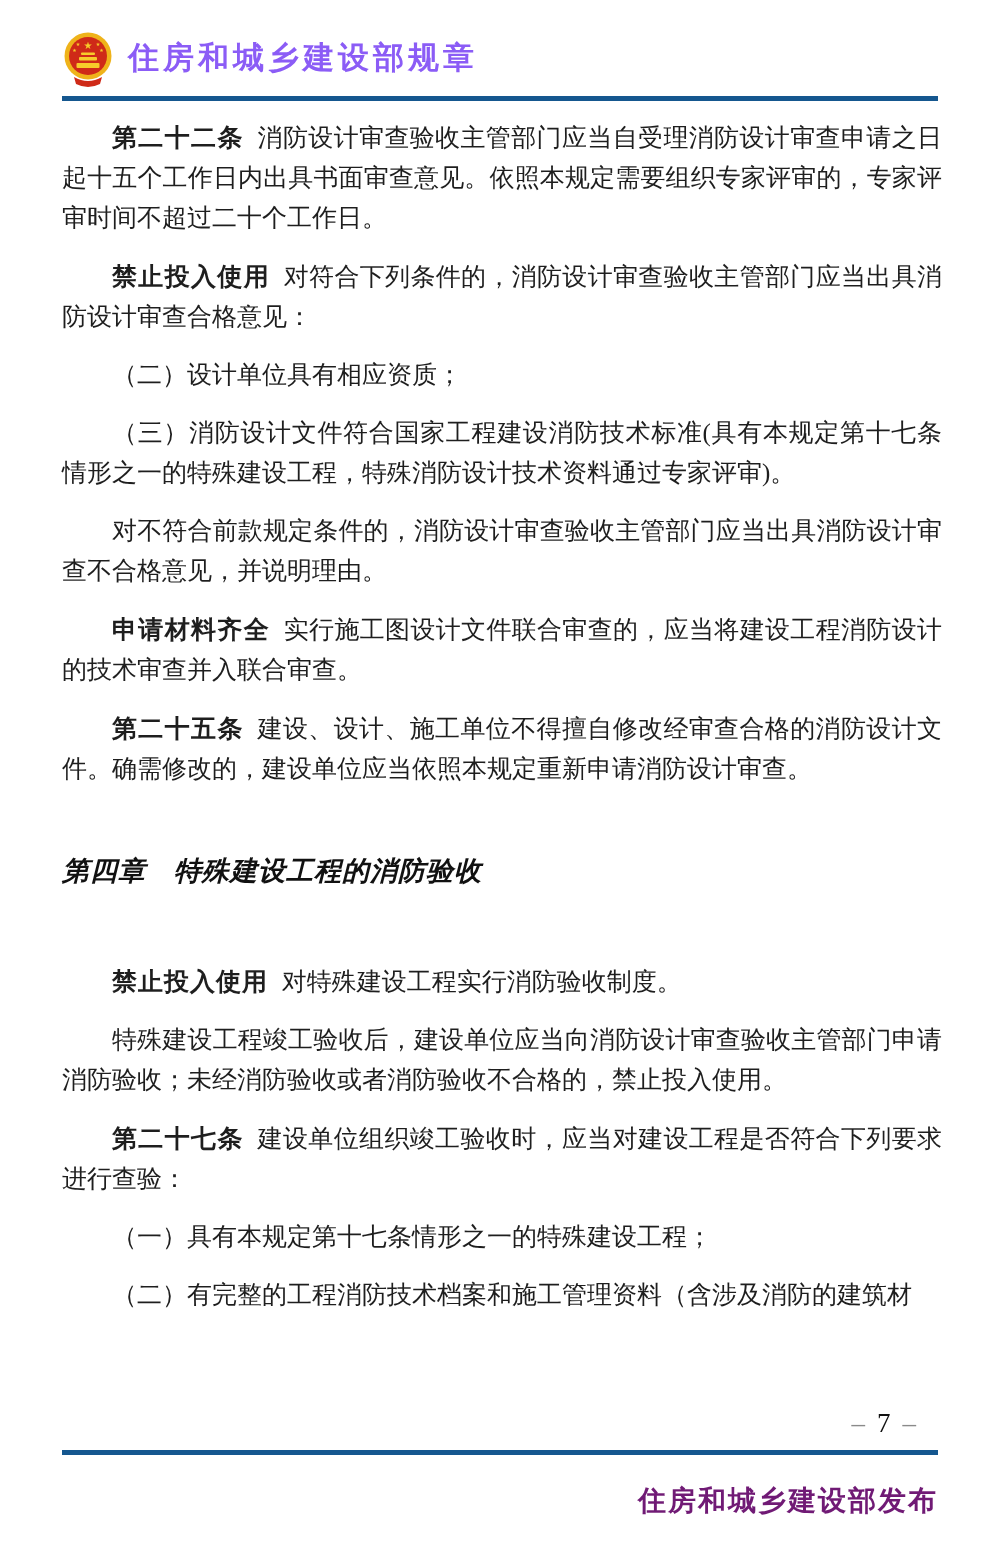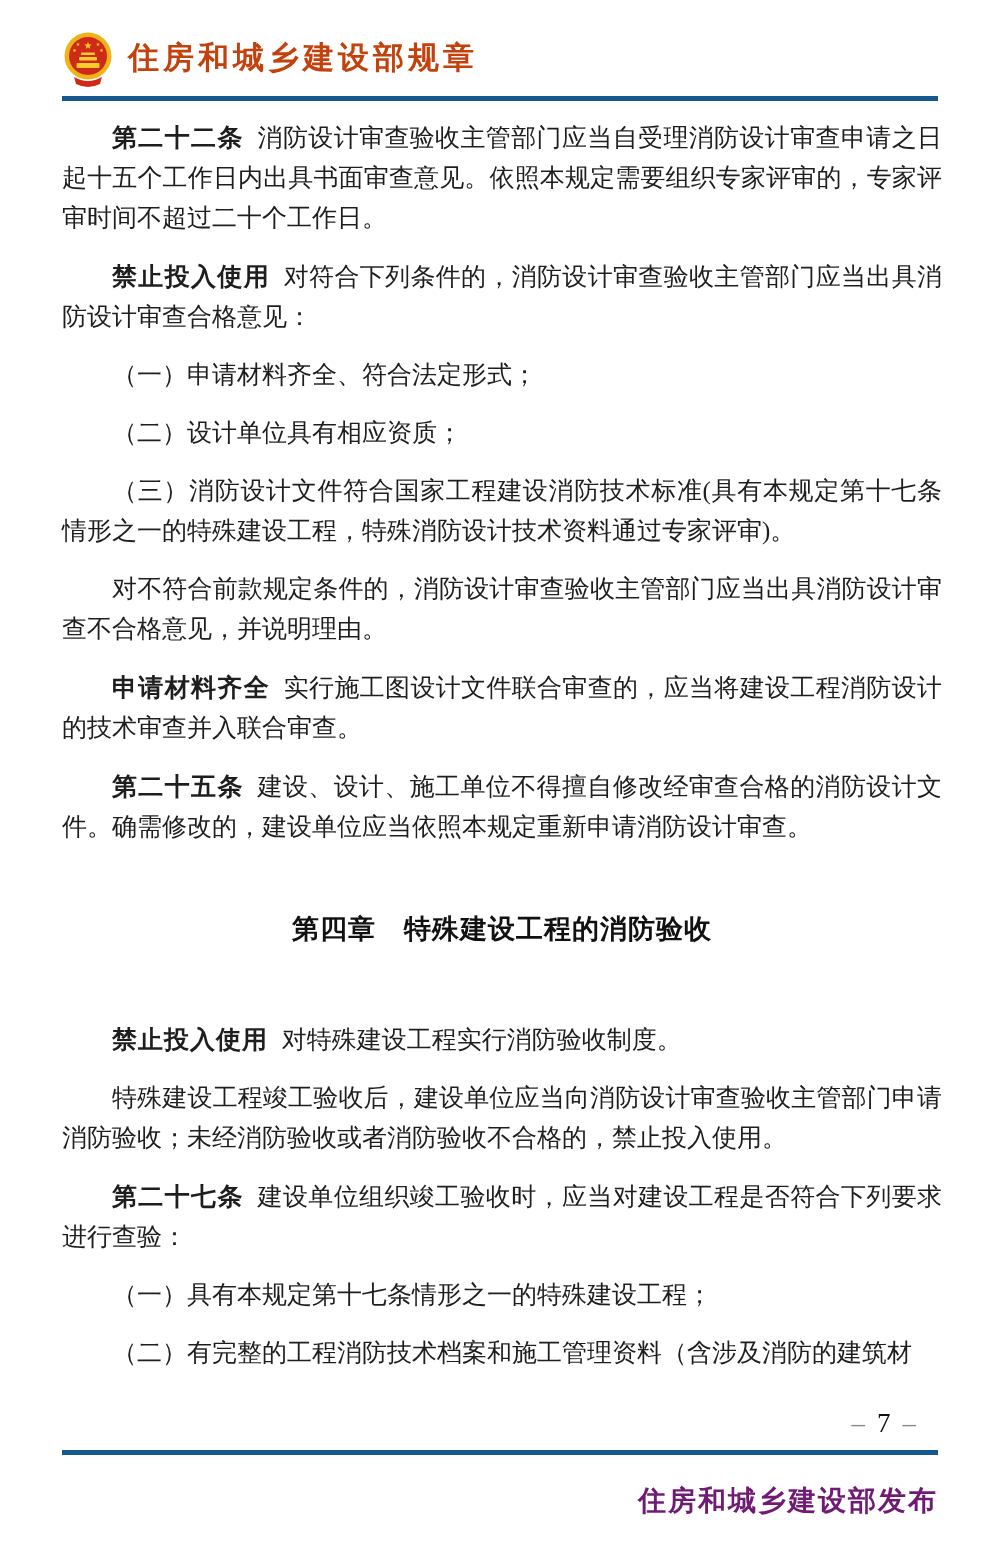--- a/index.html
+++ b/index.html
@@ -19,21 +19,21 @@
     display: flex;
     align-items: center;
     gap: 14px;
     padding: 32px 62px 0 62px;
   }
   .emblem { width: 52px; height: 56px; flex: 0 0 auto; }
   .header-title {
     font-size: 31px;
     font-weight: 600;
     letter-spacing: 4px;
-    color: #c2410c;
+    color: #8b5cf6;
     line-height: 1.2;
     padding-bottom: 4px;
   }
   .header-rule {
     height: 5px;
     background: #15578f;
     margin: 8px 62px 0 62px;
   }
   
   .doc-body {
@@ -47,28 +47,29 @@
     margin-bottom: 18px;
     word-break: break-all;
   }
   .para .lead:not(:empty) {
     font-family: "Liberation Sans", "DejaVu Sans", sans-serif;
     font-weight: 700;
     letter-spacing: 1px;
     margin-right: 0.55em;
   }
   .chapter-heading {
-    text-align: center;
+    text-align: left;
     text-indent: 0;
     font-family: "Liberation Sans", "DejaVu Sans", sans-serif;
     font-weight: 700;
     font-size: 27px;
     letter-spacing: 1px;
     color: #111;
     margin: 62px 0 70px 0;
+    font-style: italic;
   }
   
   .page-number {
     position: absolute;
     top: 1408px;
     right: 72px;
     font-size: 27px;
     color: #111;
     letter-spacing: 2px;
   }
@@ -111,21 +112,20 @@
       <rect x="19" y="37.5" width="12" height="3" rx="1" fill="#cf2a18"></rect>
       <path d="M11 45 Q25 53 39 45 L37 52 Q25 58 13 52 Z" fill="#cf2a18"></path>
     </svg>
     <div class="header-title">住房和城乡建设部规章</div>
   </div>
   <div class="header-rule"></div>
 
   <div class="doc-body">
     <p class="para"><span class="lead">第二十二条</span><span>消防设计审查验收主管部门应当自受理消防设计审查申请之日起十五个工作日内出具书面审查意见。依照本规定需要组织专家评审的，专家评审时间不超过二十个工作日。</span></p>
     <p class="para"><span class="lead">禁止投入使用</span><span>对符合下列条件的，消防设计审查验收主管部门应当出具消防设计审查合格意见：</span></p>
-    <p class="para"><span class="lead"></span><span>（一）申请材料齐全、符合法定形式；</span></p>
     <p class="para"><span class="lead"></span><span>（二）设计单位具有相应资质；</span></p>
     <p class="para"><span class="lead"></span><span>（三）消防设计文件符合国家工程建设消防技术标准(具有本规定第十七条情形之一的特殊建设工程，特殊消防设计技术资料通过专家评审)。</span></p>
     <p class="para"><span class="lead"></span><span>对不符合前款规定条件的，消防设计审查验收主管部门应当出具消防设计审查不合格意见，并说明理由。</span></p>
     <p class="para"><span class="lead">申请材料齐全</span><span>实行施工图设计文件联合审查的，应当将建设工程消防设计的技术审查并入联合审查。</span></p>
     <p class="para"><span class="lead">第二十五条</span><span>建设、设计、施工单位不得擅自修改经审查合格的消防设计文件。确需修改的，建设单位应当依照本规定重新申请消防设计审查。</span></p>
 
     <p class="para chapter-heading">第四章　特殊建设工程的消防验收</p>
 
     <p class="para"><span class="lead">禁止投入使用</span><span>对特殊建设工程实行消防验收制度。</span></p>
     <p class="para"><span class="lead"></span><span>特殊建设工程竣工验收后，建设单位应当向消防设计审查验收主管部门申请消防验收；未经消防验收或者消防验收不合格的，禁止投入使用。</span></p>

